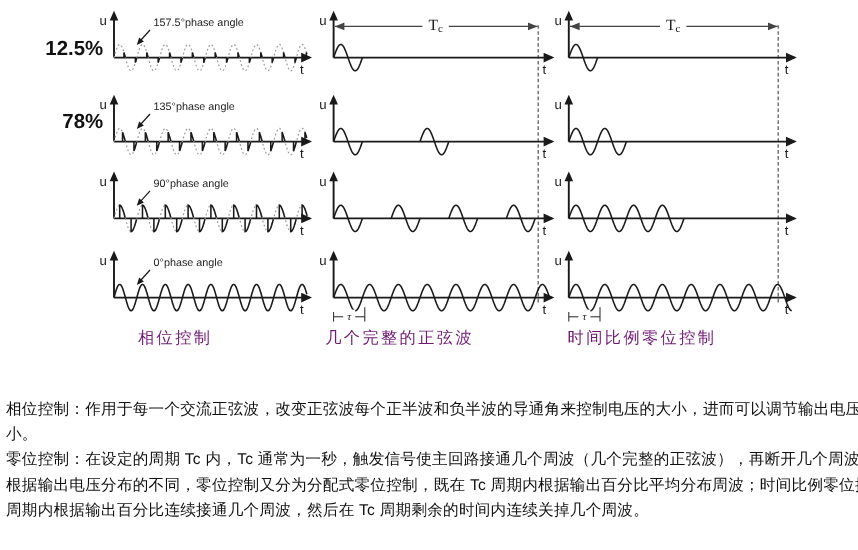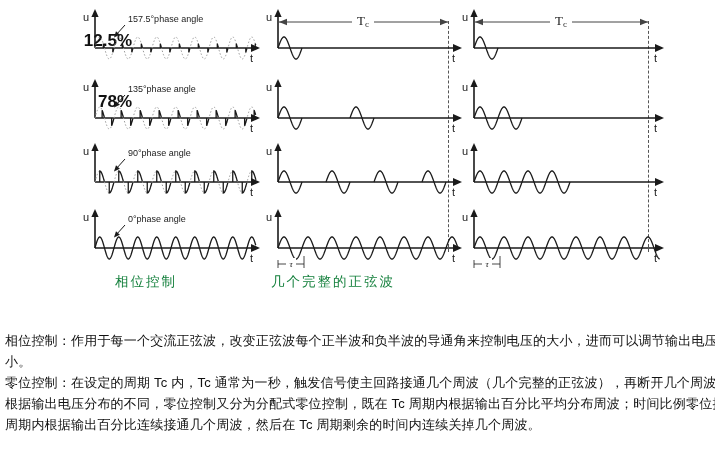--- a/index.html
+++ b/index.html
@@ -1,44 +1,45 @@
 <!DOCTYPE html>
 <html><head>
 <meta charset="utf-8">
 <style>
   html,body{margin:0;padding:0;}
   body{width:715px;height:458px;background:#ffffff;position:relative;overflow:hidden;
        font-family:"Liberation Sans",sans-serif;}
   .figure{position:absolute;left:0;top:0;width:715px;height:300px;}
   .cell{position:absolute;overflow:visible;}
   .pct{position:absolute;left:0;width:86px;height:20px;line-height:20px;text-align:right;
-       font-weight:bold;font-size:17px;color:#111;padding-left:46px;}
+       font-weight:bold;font-size:17px;color:#111;}
   .vdash{position:absolute;top:21px;height:231px;width:0;border-left:1px dashed #555;}
   .clabel{position:absolute;top:273px;height:18px;line-height:18px;text-align:center;
-          font-family:"Liberation Serif",serif;font-size:13.5px;letter-spacing:2px;color:#15803d;}
+          font-family:"Liberation Serif",serif;font-size:13.5px;letter-spacing:2px;color:#701a75;}
   .desc{position:absolute;left:5px;top:330px;width:708px;color:#111;}
   .dline{height:21px;line-height:21px;white-space:nowrap;font-size:13px;letter-spacing:0.2px;
          font-family:"Liberation Sans",sans-serif;}
   .ax{font:11px "Liberation Sans",sans-serif;fill:#1a1a1a;}
   .ann{font:9px "Liberation Sans",sans-serif;fill:#222;}
   .tc{font:13px "Liberation Serif",serif;fill:#1a1a1a;}
   .tau{font:italic 9px "Liberation Serif",serif;fill:#1a1a1a;}
 </style>
 </head>
 <body>
 
 <div class="figure" id="figure">
   <div class="pct" style="top:31px">12.5%</div>
   <div class="pct" style="top:92px">78%</div>
 
   <div class="vdash" style="left:448px"></div>
   <div class="vdash" style="left:648px"></div>
 
   <div class="clabel" style="left:88px;width:116px">相位控制</div>
   <div class="clabel" style="left:266px;width:134px">几个完整的正弦波</div>
+  <div class="clabel" style="left:468px;width:134px">时间比例零位控制</div>
 <svg width="184" height="66" class="cell" style="left: 83px; top: 8px;">
       <line x1="12" y1="4" x2="12" y2="40" stroke="#1a1a1a" stroke-width="1.6"></line>
       <path d="M12,1L15.60,9.00L8.40,9.00Z" fill="#1a1a1a"></path>
       <line x1="12" y1="40" x2="175" y2="40" stroke="#1a1a1a" stroke-width="1.6"></line>
       <path d="M177,40L168.00,44.00L168.00,36.00Z" fill="#1a1a1a"></path>
       <text x="0" y="13" class="ax">u</text>
       <text x="167" y="54" class="ax">t</text>
       <path d="M12.00,40.00L12.38,38.62L12.76,37.26L13.14,35.95L13.52,34.70L13.90,33.53L14.28,32.47L14.66,31.52L15.04,30.71L15.42,30.05L15.80,29.54L16.18,29.19L16.56,29.02L16.94,29.02L17.32,29.19L17.70,29.54L18.08,30.05L18.46,30.71L18.84,31.52L19.22,32.47L19.60,33.53L19.98,34.70L20.36,35.95L20.74,37.26L21.12,38.62L21.50,40.00L21.88,41.38L22.26,42.74L22.64,44.05L23.02,45.30L23.40,46.47L23.78,47.53L24.16,48.48L24.54,49.29L24.92,49.95L25.30,50.46L25.68,50.81L26.06,50.98L26.44,50.98L26.82,50.81L27.20,50.46L27.58,49.95L27.96,49.29L28.34,48.48L28.72,47.53L29.10,46.47L29.48,45.30L29.86,44.05L30.24,42.74L30.62,41.38L31.00,40.00L31.38,38.62L31.76,37.26L32.14,35.95L32.52,34.70L32.90,33.53L33.28,32.47L33.66,31.52L34.04,30.71L34.42,30.05L34.80,29.54L35.18,29.19L35.56,29.02L35.94,29.02L36.32,29.19L36.70,29.54L37.08,30.05L37.46,30.71L37.84,31.52L38.22,32.47L38.60,33.53L38.98,34.70L39.36,35.95L39.74,37.26L40.12,38.62L40.50,40.00L40.88,41.38L41.26,42.74L41.64,44.05L42.02,45.30L42.40,46.47L42.78,47.53L43.16,48.48L43.54,49.29L43.92,49.95L44.30,50.46L44.68,50.81L45.06,50.98L45.44,50.98L45.82,50.81L46.20,50.46L46.58,49.95L46.96,49.29L47.34,48.48L47.72,47.53L48.10,46.47L48.48,45.30L48.86,44.05L49.24,42.74L49.62,41.38L50.00,40.00L50.38,38.62L50.76,37.26L51.14,35.95L51.52,34.70L51.90,33.53L52.28,32.47L52.66,31.52L53.04,30.71L53.42,30.05L53.80,29.54L54.18,29.19L54.56,29.02L54.94,29.02L55.32,29.19L55.70,29.54L56.08,30.05L56.46,30.71L56.84,31.52L57.22,32.47L57.60,33.53L57.98,34.70L58.36,35.95L58.74,37.26L59.12,38.62L59.50,40.00L59.88,41.38L60.26,42.74L60.64,44.05L61.02,45.30L61.40,46.47L61.78,47.53L62.16,48.48L62.54,49.29L62.92,49.95L63.30,50.46L63.68,50.81L64.06,50.98L64.44,50.98L64.82,50.81L65.20,50.46L65.58,49.95L65.96,49.29L66.34,48.48L66.72,47.53L67.10,46.47L67.48,45.30L67.86,44.05L68.24,42.74L68.62,41.38L69.00,40.00L69.38,38.62L69.76,37.26L70.14,35.95L70.52,34.70L70.90,33.53L71.28,32.47L71.66,31.52L72.04,30.71L72.42,30.05L72.80,29.54L73.18,29.19L73.56,29.02L73.94,29.02L74.32,29.19L74.70,29.54L75.08,30.05L75.46,30.71L75.84,31.52L76.22,32.47L76.60,33.53L76.98,34.70L77.36,35.95L77.74,37.26L78.12,38.62L78.50,40.00L78.88,41.38L79.26,42.74L79.64,44.05L80.02,45.30L80.40,46.47L80.78,47.53L81.16,48.48L81.54,49.29L81.92,49.95L82.30,50.46L82.68,50.81L83.06,50.98L83.44,50.98L83.82,50.81L84.20,50.46L84.58,49.95L84.96,49.29L85.34,48.48L85.72,47.53L86.10,46.47L86.48,45.30L86.86,44.05L87.24,42.74L87.62,41.38L88.00,40.00L88.38,38.62L88.76,37.26L89.14,35.95L89.52,34.70L89.90,33.53L90.28,32.47L90.66,31.52L91.04,30.71L91.42,30.05L91.80,29.54L92.18,29.19L92.56,29.02L92.94,29.02L93.32,29.19L93.70,29.54L94.08,30.05L94.46,30.71L94.84,31.52L95.22,32.47L95.60,33.53L95.98,34.70L96.36,35.95L96.74,37.26L97.12,38.62L97.50,40.00L97.88,41.38L98.26,42.74L98.64,44.05L99.02,45.30L99.40,46.47L99.78,47.53L100.16,48.48L100.54,49.29L100.92,49.95L101.30,50.46L101.68,50.81L102.06,50.98L102.44,50.98L102.82,50.81L103.20,50.46L103.58,49.95L103.96,49.29L104.34,48.48L104.72,47.53L105.10,46.47L105.48,45.30L105.86,44.05L106.24,42.74L106.62,41.38L107.00,40.00L107.38,38.62L107.76,37.26L108.14,35.95L108.52,34.70L108.90,33.53L109.28,32.47L109.66,31.52L110.04,30.71L110.42,30.05L110.80,29.54L111.18,29.19L111.56,29.02L111.94,29.02L112.32,29.19L112.70,29.54L113.08,30.05L113.46,30.71L113.84,31.52L114.22,32.47L114.60,33.53L114.98,34.70L115.36,35.95L115.74,37.26L116.12,38.62L116.50,40.00L116.88,41.38L117.26,42.74L117.64,44.05L118.02,45.30L118.40,46.47L118.78,47.53L119.16,48.48L119.54,49.29L119.92,49.95L120.30,50.46L120.68,50.81L121.06,50.98L121.44,50.98L121.82,50.81L122.20,50.46L122.58,49.95L122.96,49.29L123.34,48.48L123.72,47.53L124.10,46.47L124.48,45.30L124.86,44.05L125.24,42.74L125.62,41.38L126.00,40.00L126.38,38.62L126.76,37.26L127.14,35.95L127.52,34.70L127.90,33.53L128.28,32.47L128.66,31.52L129.04,30.71L129.42,30.05L129.80,29.54L130.18,29.19L130.56,29.02L130.94,29.02L131.32,29.19L131.70,29.54L132.08,30.05L132.46,30.71L132.84,31.52L133.22,32.47L133.60,33.53L133.98,34.70L134.36,35.95L134.74,37.26L135.12,38.62L135.50,40.00L135.88,41.38L136.26,42.74L136.64,44.05L137.02,45.30L137.40,46.47L137.78,47.53L138.16,48.48L138.54,49.29L138.92,49.95L139.30,50.46L139.68,50.81L140.06,50.98L140.44,50.98L140.82,50.81L141.20,50.46L141.58,49.95L141.96,49.29L142.34,48.48L142.72,47.53L143.10,46.47L143.48,45.30L143.86,44.05L144.24,42.74L144.62,41.38L145.00,40.00L145.38,38.62L145.76,37.26L146.14,35.95L146.52,34.70L146.90,33.53L147.28,32.47L147.66,31.52L148.04,30.71L148.42,30.05L148.80,29.54L149.18,29.19L149.56,29.02L149.94,29.02L150.32,29.19L150.70,29.54L151.08,30.05L151.46,30.71L151.84,31.52L152.22,32.47L152.60,33.53L152.98,34.70L153.36,35.95L153.74,37.26L154.12,38.62L154.50,40.00L154.88,41.38L155.26,42.74L155.64,44.05L156.02,45.30L156.40,46.47L156.78,47.53L157.16,48.48L157.54,49.29L157.92,49.95L158.30,50.46L158.68,50.81L159.06,50.98L159.44,50.98L159.82,50.81L160.20,50.46L160.58,49.95L160.96,49.29L161.34,48.48L161.72,47.53L162.10,46.47L162.48,45.30L162.86,44.05L163.24,42.74L163.62,41.38L164.00,40.00L164.38,38.62L164.76,37.26L165.14,35.95L165.52,34.70L165.90,33.53L166.28,32.47L166.66,31.52L167.04,30.71L167.42,30.05L167.80,29.54L168.18,29.19L168.56,29.02L168.94,29.02L169.32,29.19L169.70,29.54L170.08,30.05L170.46,30.71L170.84,31.52L171.22,32.47L171.60,33.53L171.98,34.70L172.36,35.95L172.74,37.26" fill="none" stroke="#9a9a9a" stroke-width="1" stroke-dasharray="1.5,2"></path>
       <path d="M20.31,40.00L20.31,35.79L20.69,37.10L21.07,38.45L21.45,39.83" fill="none" stroke="#1a1a1a" stroke-width="1.3"></path>
       <path d="M29.81,40.00L29.81,44.21L30.19,42.90L30.57,41.55L30.95,40.17" fill="none" stroke="#1a1a1a" stroke-width="1.3"></path>

